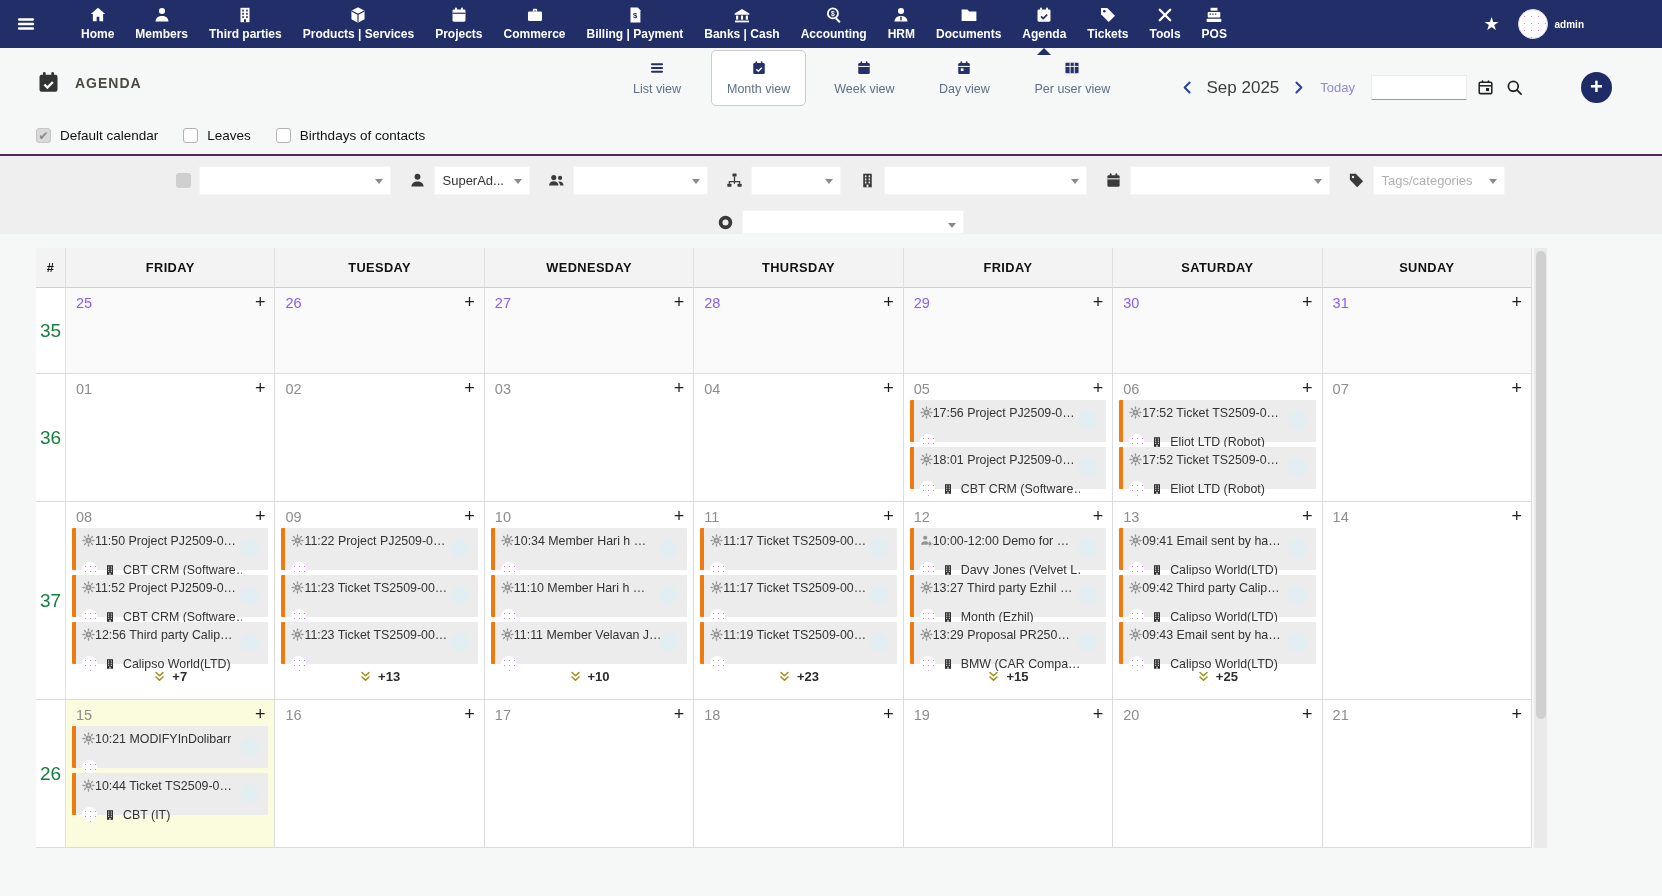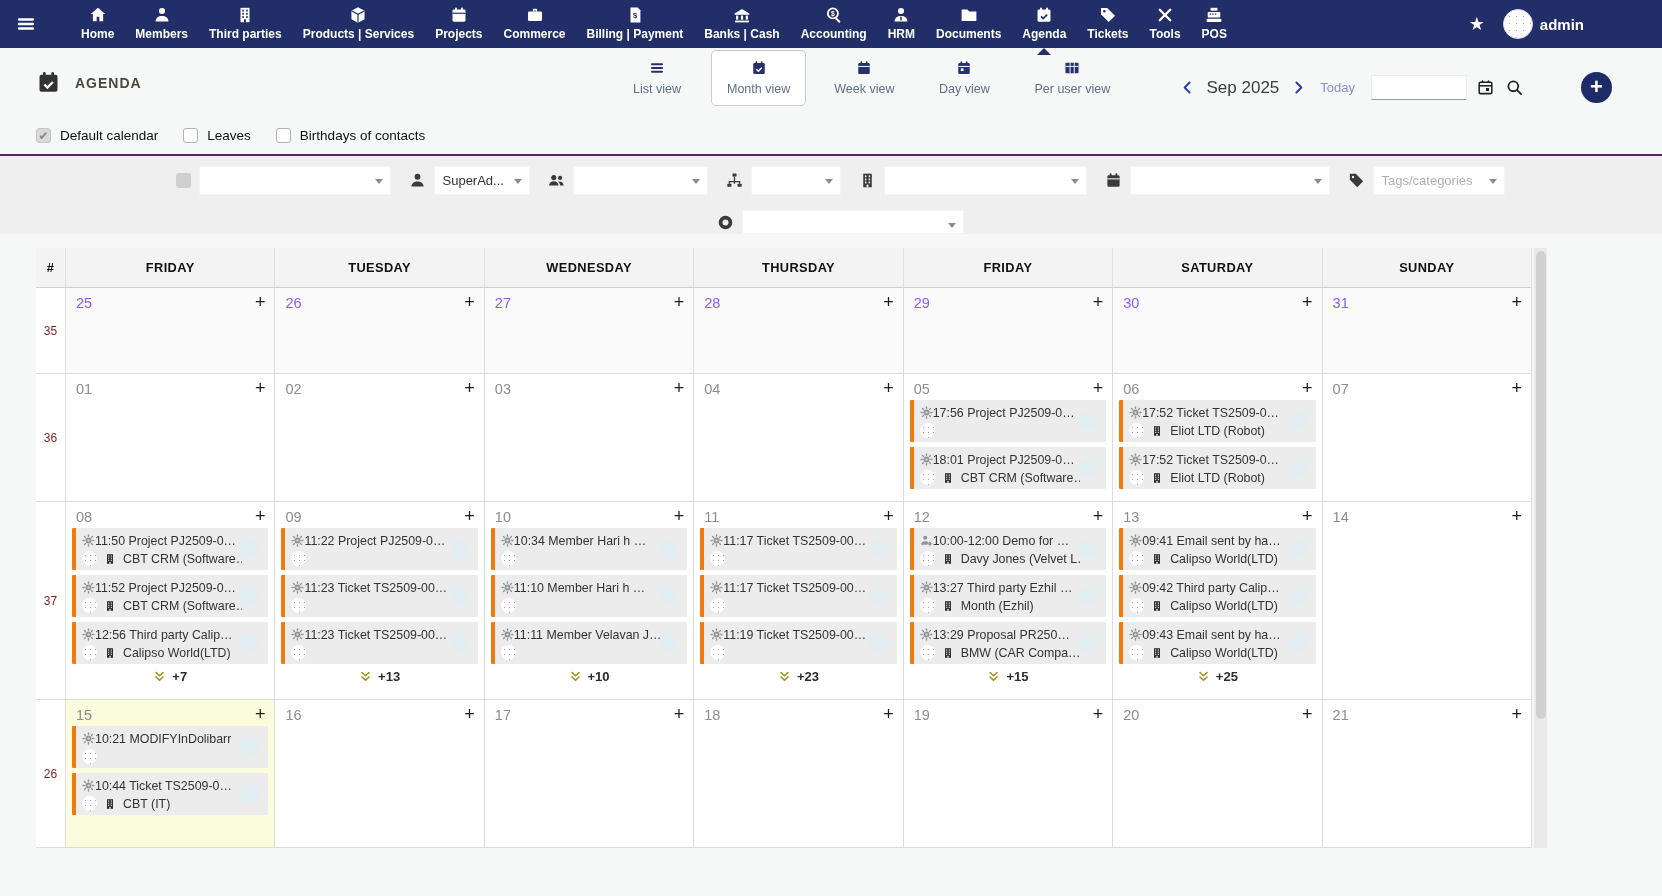--- a/index.html
+++ b/index.html
@@ -23,21 +23,21 @@
   .nav-item .icn { width:18px; height:18px; color:#fff; }
   .nav-item .nlabel { font-size:12px; font-weight:700; white-space:nowrap; color:#fff; }
   .nav-item.active::after { content:''; position:absolute; bottom:-7px; left:50%;
     margin-left:-7px; width:0; height:0; border-left:7px solid transparent;
     border-right:7px solid transparent; border-bottom:7px solid #222e68; }
   .nav-right { margin-left:auto; display:flex; align-items:center; margin-right:78px; }
   .star { font-size:18px; color:#fff; margin-right:18px; cursor:pointer; }
   .avatar { width:30px; height:30px; border-radius:50%;
     background:#fff radial-gradient(#c67fd8 16%, transparent 18%); background-size:7px 7px;
     background-position:2px 3px; border:1px solid #e5d5ee; }
-  .admin-label { font-size:15px; font-weight:700; margin-left:7px; color:#fff; }
+  .admin-label { font-size:10px; font-weight:700; margin-left:7px; color:#fff; }
 
   
   .headerband { position:absolute; left:0; top:48px; width:1662px; height:76px; }
   .page-title { position:absolute; left:36px; top:22px; display:flex; align-items:center;
     gap:14px; color:#3c3c34; --cutcolor:#f6f7f7; }
   .page-title .icn { width:25px; height:25px; color:#333; }
   .page-title .ttl { font-size:14px; font-weight:700; letter-spacing:1px; color:#4a4a40; }
   .views { position:absolute; left:615px; top:2px; display:flex; align-items:center; gap:12px;
     --cutcolor:#f6f7f7; }
   .viewbtn { display:flex; flex-direction:column; align-items:center; gap:6px;
@@ -84,38 +84,38 @@
   .fs5{width:203px}.fs6{width:200px}.fs7{width:132px}.fs8{width:222px}
 
   
   .calendar { position:absolute; left:36px; top:248px; width:1496px; background:#fff; }
   .calrow { display:grid; grid-template-columns:30px repeat(7,1fr); }
   .hcell { height:40px; background:#f3f3f3; border-bottom:1px solid #cfcfcf;
     border-right:1px solid #e0e0e0; display:flex; align-items:center; justify-content:center;
     font-size:12.8px; font-weight:700; color:#101010; letter-spacing:.4px; }
   .hcell:first-child { justify-content:center; }
   .wnum { background:#fff; border-right:1px solid #e0e0e0; border-bottom:1px solid #dcdcdc;
-    display:flex; align-items:center; justify-content:center; font-size:12px; color:#7f1d1d; }
+    display:flex; align-items:center; justify-content:center; font-size:19px; color:#15803d; }
   .daycell { position:relative; background:#fff; border-right:1px solid #dcdcdc;
     border-bottom:1px solid #dcdcdc; overflow:hidden; }
   .daycell.other { background:#fafafa; }
   .daycell.today { background:#fbfbdd; }
   .daytop { display:flex; justify-content:space-between; align-items:flex-start;
     padding:7px 9px 2px 10px; height:26px; }
   .dnum { font-size:14.5px; color:#8d8d8d; }
   .daycell.other .dnum { color:#8b5cf6; }
   .addbtn { font-size:18px; color:#1d1d1d; line-height:14px; cursor:pointer; }
 
   .event { position:relative; margin:0 6px 5px 6px; background:#ececec; --cutcolor:#ececec;
     border-left:4px solid #ee7a10; padding:4px 26px 4px 6px; cursor:pointer; border-radius:1px;
     height:42px; }
   .event .l1 { display:flex; align-items:center; height:17px; }
   .event .l1 .icn { width:13px; height:13px; color:#949494; }
   .etitle { font-size:12.4px; color:#333; white-space:nowrap; overflow:hidden; }
-  .event .l2 { display:flex; align-items:center; gap:7px; height:17px; margin-top:1px; }
+  .event .l2 { display:flex; align-items:center; gap:7px; height:17px; margin-top:12px; }
   .avatar.sm { width:15px; height:15px; background-size:5px 5px; background-position:1px 2px;
     border:none; flex:none; }
   .event .bld { width:12px; height:12px; color:#2e2e2e; }
   .ecompany { font-size:12.4px; color:#333; white-space:nowrap; overflow:hidden; }
   .fade-dot { position:absolute; right:9px; top:11px; width:19px; height:19px; border-radius:50%;
     background:#e3eef2; }
   .more { display:flex; align-items:center; justify-content:center; gap:6px; margin-top:2px;
     cursor:pointer; }
   .more .icn { width:13px; height:13px; color:#9d9213; }
   .more .mlabel { font-size:13px; color:#2b2b2b; font-weight:700; }

